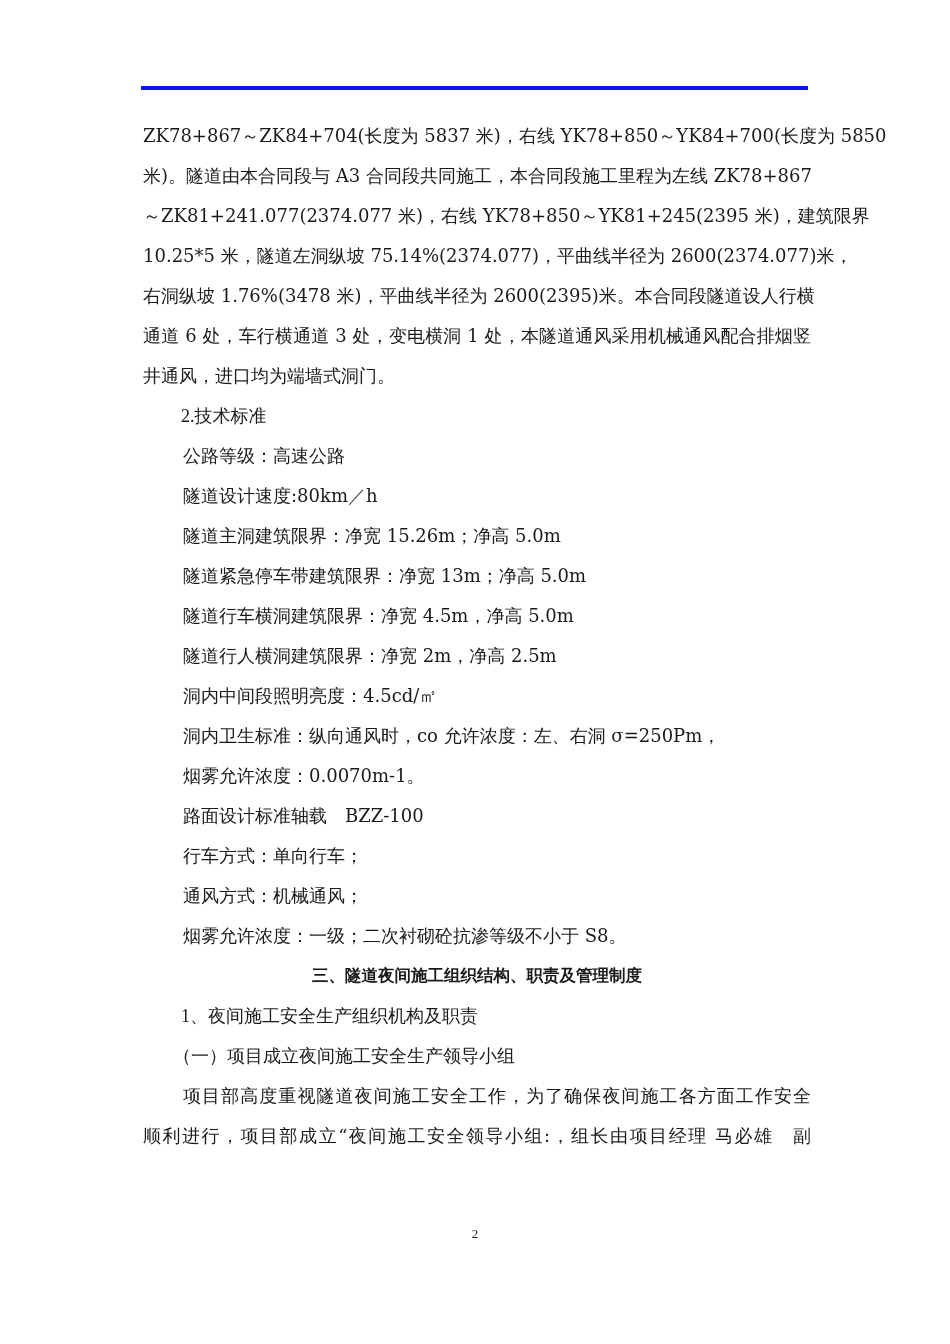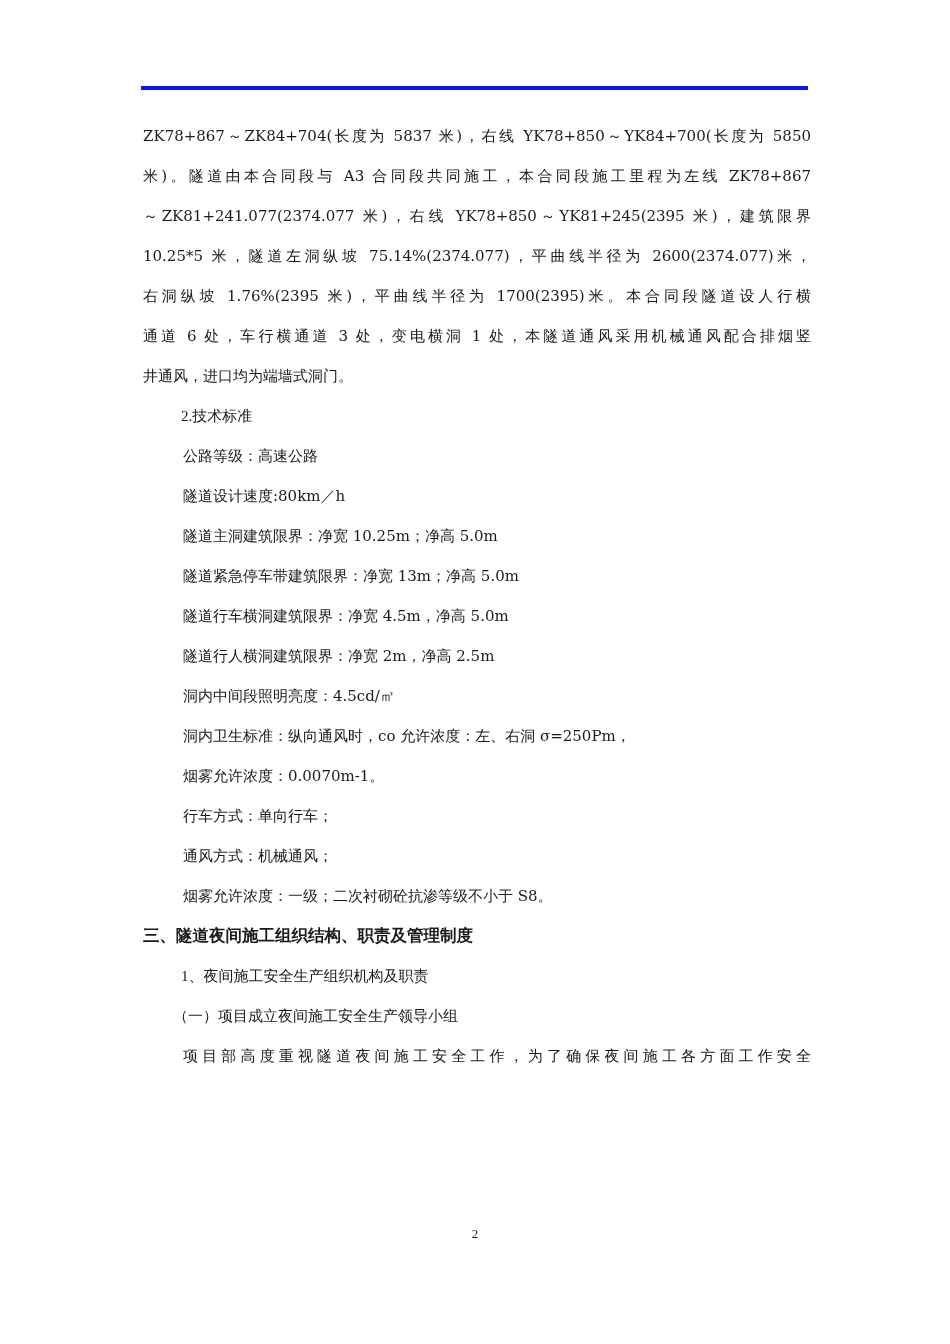--- a/index.html
+++ b/index.html
@@ -23,37 +23,38 @@
       height: 4px;
       background: #0a14e6;
     }
     .content {
       position: absolute;
       left: 143px;
       top: 116px;
       width: 668px;
     }
     .line {
-      font-size: 15px;
+      font-size: 18px;
       line-height: 40px;
       height: 40px;
       white-space: nowrap;
       letter-spacing: 0px;
     }
     .justify {
       text-align: justify;
       text-align-last: justify;
     }
     .indent { padding-left: 40px; }
     .indent-sub { padding-left: 38px; font-family: Liberation Serif, serif; }
     .indent-paren { padding-left: 30px; }
     .heading {
       font-family: "DejaVu Sans", "Liberation Sans", sans-serif;
       font-weight: bold;
       font-size: 16.5px;
+      text-align: center;
     }
     .page-number {
       position: absolute;
       left: 0;
       width: 950px;
       top: 1226px;
       text-align: center;
       font-size: 13px;
       font-family: "Liberation Serif", serif;
       color: #222;
@@ -64,45 +65,47 @@
 
 <div class="header-rule" style="background: rgb(10, 20, 230);"></div>
 
 <div class="content">
 
   <div>
     <div class="line justify">ZK78+867～ZK84+704(长度为 5837 米)，右线 YK78+850～YK84+700(长度为 5850</div>
     <div class="line justify">米)。隧道由本合同段与 A3 合同段共同施工，本合同段施工里程为左线 ZK78+867</div>
     <div class="line justify">～ZK81+241.077(2374.077 米)，右线 YK78+850～YK81+245(2395 米)，建筑限界</div>
     <div class="line justify">10.25*5 米，隧道左洞纵坡 75.14%(2374.077)，平曲线半径为 2600(2374.077)米，</div>
-    <div class="line justify">右洞纵坡 1.76%(2395 米)，平曲线半径为 1700(2395)米。本合同段隧道设人行横</div>
+    <div class="line justify">右洞纵坡 1.76%(3478 米)，平曲线半径为 2600(2395)米。本合同段隧道设人行横</div>
     <div class="line justify">通道 6 处，车行横通道 3 处，变电横洞 1 处，本隧道通风采用机械通风配合排烟竖</div>
     <div class="line">井通风，进口均为端墙式洞门。</div>
   </div>
 
   <div class="line indent-sub">2.技术标准</div>
 
   <div>
     <div class="line indent">公路等级：高速公路</div>
     <div class="line indent">隧道设计速度:80km／h</div>
-    <div class="line indent">隧道主洞建筑限界：净宽 10.25m；净高 5.0m</div>
+    <div class="line indent">隧道主洞建筑限界：净宽 15.26m；净高 5.0m</div>
     <div class="line indent">隧道紧急停车带建筑限界：净宽 13m；净高 5.0m</div>
     <div class="line indent">隧道行车横洞建筑限界：净宽 4.5m，净高 5.0m</div>
     <div class="line indent">隧道行人横洞建筑限界：净宽 2m，净高 2.5m</div>
     <div class="line indent">洞内中间段照明亮度：4.5cd/㎡</div>
     <div class="line indent">洞内卫生标准：纵向通风时，co 允许浓度：左、右洞 σ=250Pm，</div>
     <div class="line indent">烟雾允许浓度：0.0070m-1。</div>
+    <div class="line indent">路面设计标准轴载　BZZ-100</div>
     <div class="line indent">行车方式：单向行车；</div>
     <div class="line indent">通风方式：机械通风；</div>
     <div class="line indent">烟雾允许浓度：一级；二次衬砌砼抗渗等级不小于 S8。</div>
   </div>
 
   <div class="line heading">三、隧道夜间施工组织结构、职责及管理制度</div>
   <div class="line indent-sub">1、夜间施工安全生产组织机构及职责</div>
   <div class="line indent-paren">（一）项目成立夜间施工安全生产领导小组</div>
 
   <div>
     <div class="line justify indent">项目部高度重视隧道夜间施工安全工作，为了确保夜间施工各方面工作安全</div>
+    <div class="line justify">顺利进行，项目部成立“夜间施工安全领导小组:，组长由项目经理 马必雄　副</div>
   </div>
 
 </div>
 
 <div class="page-number">2</div>
 
 </body></html>

